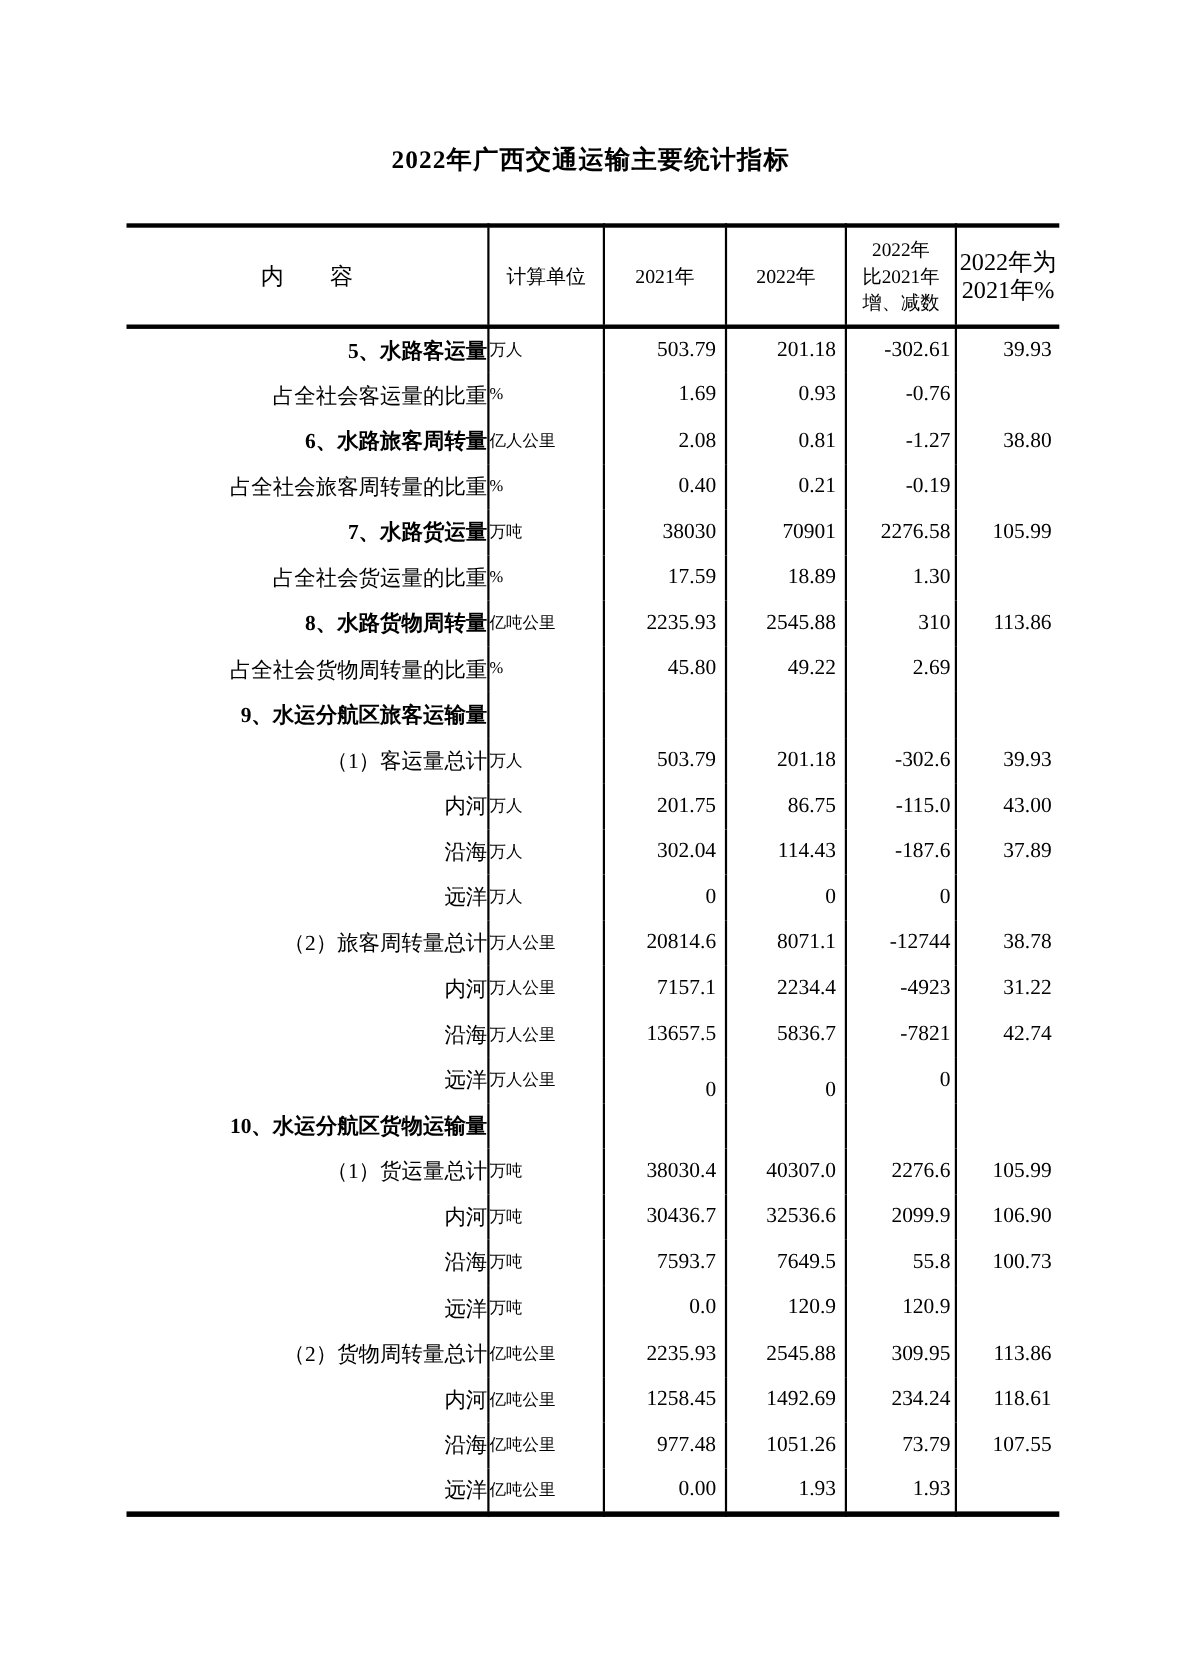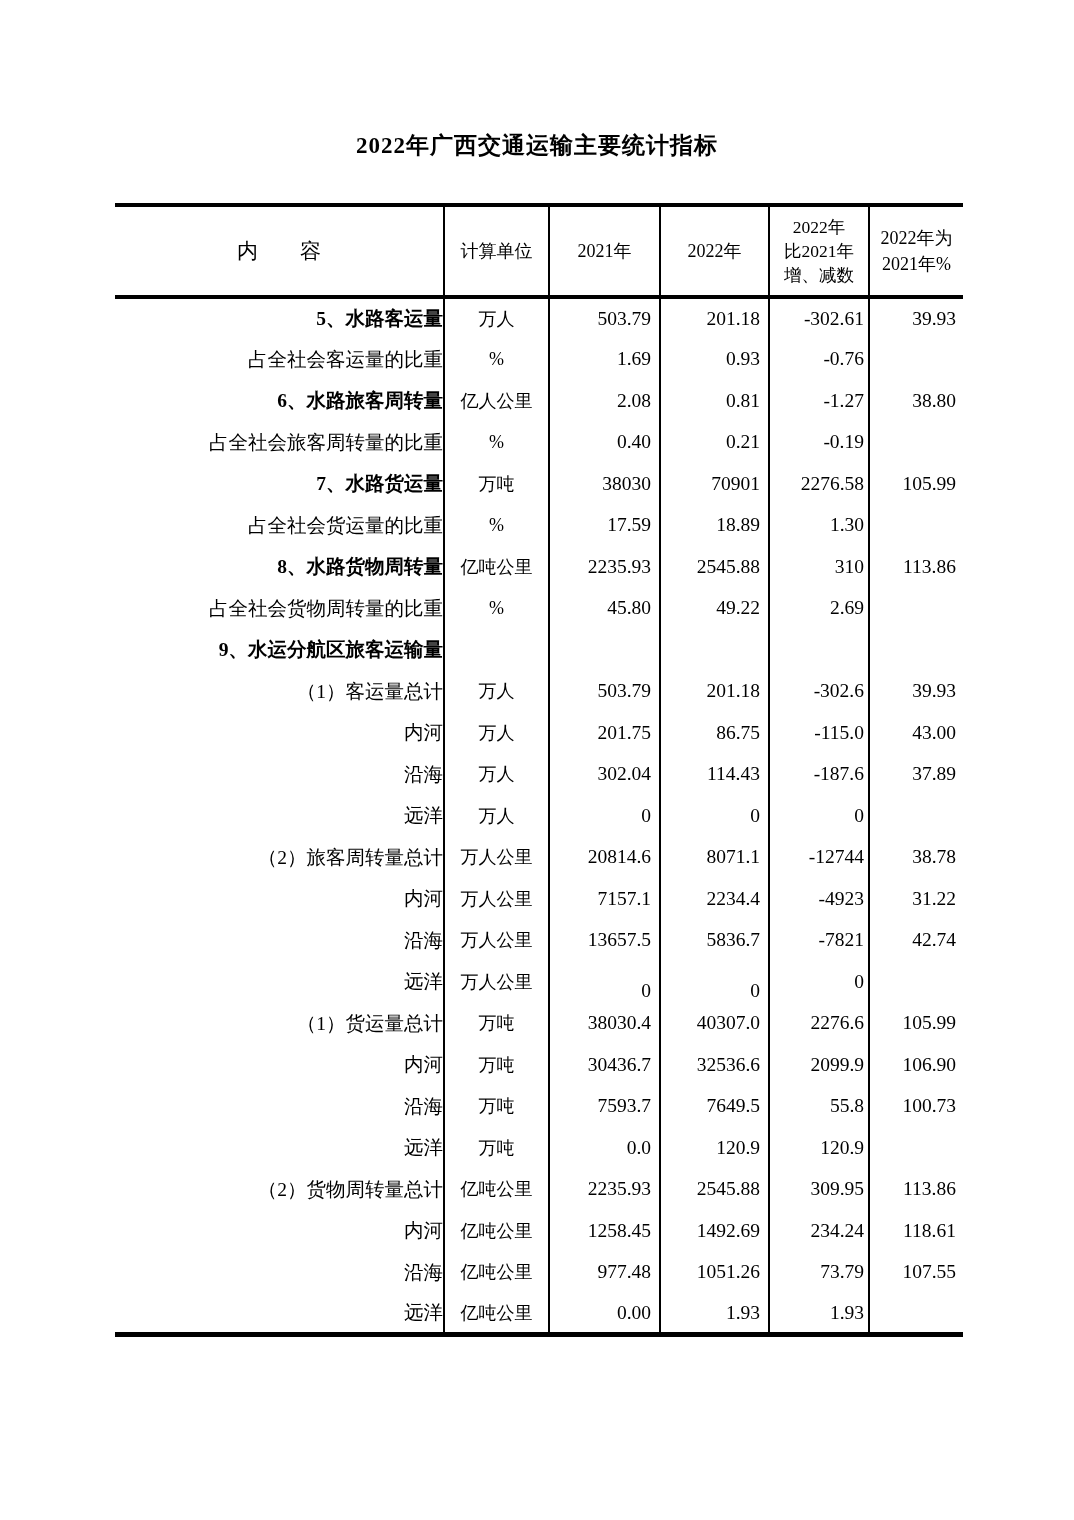--- a/index.html
+++ b/index.html
@@ -21,28 +21,28 @@
   }
   col.c1{width:329px} col.c2{width:105px} col.c3{width:111px}
   col.c4{width:109px} col.c5{width:100px} col.c6{width:94px}
   thead tr { height:92px; }
   thead { border-bottom:4px solid #000; }
   th { font-weight:400; font-size:18px; text-align:center; vertical-align:middle; }
   th.h-content { font-weight:400; font-size:21px; }
   th:not(:first-child), td:not(:first-child) { border-left:2px solid #000; }
   .h-line { display:block; line-height:24px; }
   th.h-diff  .h-line { font-size:17.5px; }
-  th.h-ratio .h-line { font-size:18px; line-height:26px; }
+  th.h-ratio .h-line { font-size:22px; line-height:26px; }
   tbody tr { height:41.5px; }
   td { font-size:19.5px; vertical-align:middle; white-space:nowrap; }
   td.c-label { text-align:right; }
   td.ind0 { padding-left:9px; }
   td.ind1 { padding-left:30px; }
   td.ind2 { padding-left:118px; }
-  td.c-unit { text-align:center; font-size:18px; }
+  td.c-unit { text-align:left; font-size:15px; }
   td.c-num  { text-align:right; padding-right:8px; }
   td.c-diff { padding-right:4px; }
   td.c-ratio{ padding-right:7px; }
   tr.bold td.c-label { font-weight:700; }
   td.low { vertical-align:bottom; padding-bottom:1px; }
 </style>
 </head>
 <body>
 
 <div class="page">
@@ -205,20 +205,28 @@
           <td class="c-num c-ratio">42.74</td>
         </tr>
         <tr>
           <td class="c-label ind2">远洋</td>
           <td class="c-unit">万人公里</td>
           <td class="c-num low">0</td>
           <td class="c-num low">0</td>
           <td class="c-num c-diff">0</td>
           <td class="c-num c-ratio"></td>
         </tr>
+        <tr class="bold">
+          <td class="c-label ind0">10、水运分航区货物运输量</td>
+          <td class="c-unit"></td>
+          <td class="c-num"></td>
+          <td class="c-num"></td>
+          <td class="c-num c-diff"></td>
+          <td class="c-num c-ratio"></td>
+        </tr>
         <tr>
           <td class="c-label ind0">（1）货运量总计</td>
           <td class="c-unit">万吨</td>
           <td class="c-num">38030.4</td>
           <td class="c-num">40307.0</td>
           <td class="c-num c-diff">2276.6</td>
           <td class="c-num c-ratio">105.99</td>
         </tr>
         <tr>
           <td class="c-label ind2">内河</td>

